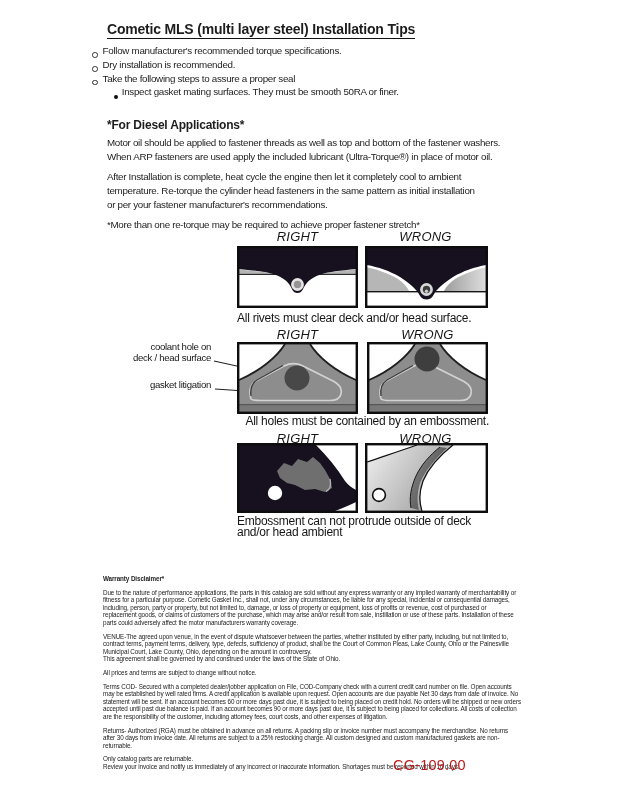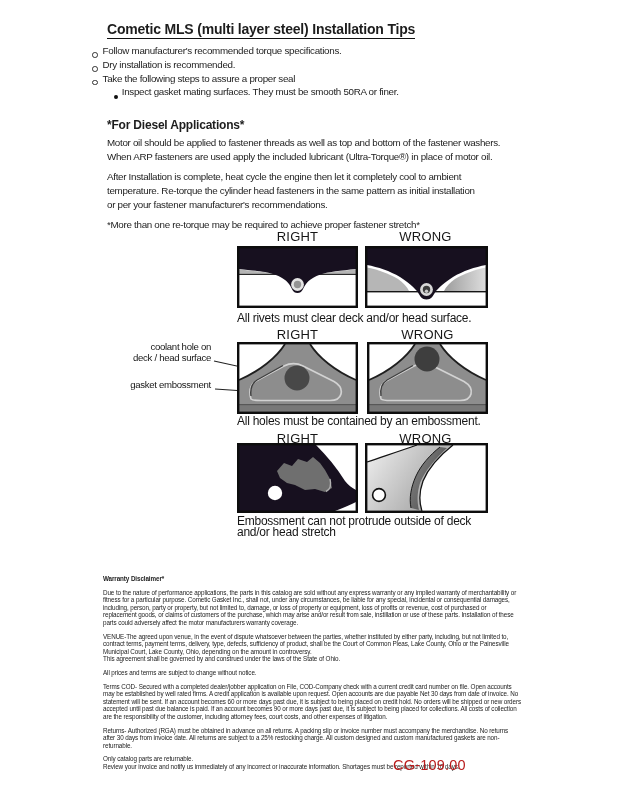--- a/index.html
+++ b/index.html
@@ -20,21 +20,21 @@
   .b1{display:inline-block;width:3.6px;height:3.6px;border:1px solid #333;border-radius:50%;margin-right:5px;flex:0 0 auto;}
   .sub{margin-left:22px;}
   .b2{display:inline-block;width:3.8px;height:3.8px;background:#111;border-radius:50%;margin-right:4px;flex:0 0 auto;}
   
   .diesel-heading{left:107px;top:118px;font-size:12px;font-weight:bold;letter-spacing:-0.2px;}
   .para{left:107px;width:430px;font-size:9.8px;letter-spacing:-0.3px;line-height:14px;white-space:pre-line;}
   .p1{top:136px;}
   .p2{top:170px;}
   .p3{top:218px;white-space:nowrap;}
   
-  .dlabel{font-size:13px;letter-spacing:0.2px;color:#161616;text-align:center;width:123px;}
+  .dlabel{font-size:13px;letter-spacing:0.2px;color:#161616;text-align:center;width:123px;font-style:italic;}
   .caption{font-size:12px;letter-spacing:-0.25px;color:#161616;}
   .ann{font-size:9.6px;letter-spacing:-0.3px;color:#161616;text-align:right;line-height:10.8px;}
   .dbox{position:absolute;}
   svg{display:block;}
   
   .legal{left:103px;top:575px;width:418px;font-size:6.3px;line-height:7.6px;letter-spacing:-0.1px;color:#222;}
   .legal .hd{font-weight:bold;margin-bottom:6px;}
   .legal .blk{margin-bottom:6px;}
   .legal .tight{margin-bottom:0;}
   
@@ -113,21 +113,21 @@
   <div class="abs caption" style="left:237px;top:311px;">All rivets must clear deck and/or head surface.</div>
 
   <div class="abs dlabel" style="left:236px;top:327px;">RIGHT</div>
   <div class="abs dlabel" style="left:366px;top:327px;">WRONG</div>
 
   <div class="abs ann" style="left:110px;top:342px;width:101px;">
     <div>coolant hole on</div>
     <div>deck / head surface</div>
   </div>
   <div class="abs ann" style="left:110px;top:380px;width:101px;">
-    <div>gasket embossment</div>
+    <div>gasket litigation</div>
   </div>
 
   <svg class="abs" style="left:115px;top:336px;" width="190" height="70" viewBox="0 0 190 70">
     <line x1="99" y1="25" x2="181" y2="43" stroke="#222" stroke-width="1.1"></line>
     <line x1="100" y1="53" x2="144" y2="56" stroke="#222" stroke-width="1.1"></line>
   </svg>
 
   <div class="dbox" style="left:237px;top:342px;">
     <svg width="121" height="72" viewBox="0 0 121 72">
       <rect x="0" y="0" width="121" height="72" fill="#8d8d8d"></rect>
@@ -153,21 +153,21 @@
       <path d="M48,2 C40,15 23,29 2,38" fill="none" stroke="#1f1f1f" stroke-width="1.8"></path>
       <path d="M119,2 H73 C81,15 98,29 119,38 Z" fill="#ffffff"></path>
       <path d="M73,2 C81,15 98,29 119,38" fill="none" stroke="#1f1f1f" stroke-width="1.8"></path>
       <path d="M14,57 C12,50 13,43 19,39 L47,24 C53,21 60,21 66,24 L97,39.5 C103,43 105,48 104,52 C103,56 99,58.5 93,58.5 L24,58.5 C18,58.5 15,58 14,57 Z" fill="none" stroke="#d2d2d2" stroke-width="1.7"></path>
       <path d="M14,54 C13,47 14,42 20,38 L46,23.5" fill="none" stroke="#3e3e3e" stroke-width="1.4"></path>
       <circle cx="60" cy="17" r="12.5" fill="#3e3e3e"></circle>
       <rect x="1.2" y="1.2" width="118.6" height="69.6" fill="none" stroke="#0d0d0d" stroke-width="2.4"></rect>
     </svg>
   </div>
 
-  <div class="abs caption" style="left:237px;top:414px;width:252px;text-align:left;">All holes must be contained by an embossment.</div>
+  <div class="abs caption" style="left:237px;top:414px;width:252px;text-align:right;">All holes must be contained by an embossment.</div>
 
   <div class="abs dlabel" style="left:236px;top:431px;">RIGHT</div>
   <div class="abs dlabel" style="left:364px;top:431px;">WRONG</div>
 
   <div class="dbox" style="left:237px;top:443px;">
     <svg width="121" height="70" viewBox="0 0 121 70">
       <rect x="0" y="0" width="121" height="70" fill="#17101f"></rect>
       <path d="M119,2 H79 C90,13 100,25 108,38 C111,42 115,45 119,47 Z" fill="#ffffff"></path>
       <path d="M119,59 C113,62 106,65 98,68 L119,68 Z" fill="#ffffff"></path>
       <polygon points="40,28 47,20 55,23 61,16 70,19 76,14 83,20 88,27 93,36 95,45 88,49 78,46 68,47 58,42 50,40 43,35" fill="#6f6f6f"></polygon>
@@ -195,21 +195,21 @@
       <path d="M88,2 C74,13 63,26 58,38 C54,49 54,59 57,68" fill="none" stroke="#141414" stroke-width="1.3"></path>
       <path d="M82,5 C70,16 60,28 55,40 C52,50 52,59 54,67 L46,65 C44,55 46,44 51,33 C56,22 65,12 75,4 Z" fill="url(#g4)"></path>
       <path d="M75,4 C65,12 56,22 51,33 C46,44 44,55 46,65" fill="none" stroke="#1a1a1a" stroke-width="1"></path>
       <circle cx="14" cy="52" r="6.4" fill="#ffffff" stroke="#111" stroke-width="1.6"></circle>
       <rect x="1.2" y="1.2" width="120.6" height="67.6" fill="none" stroke="#0d0d0d" stroke-width="2.4"></rect>
     </svg>
   </div>
 
   <div class="abs caption" style="left:237px;top:516px;line-height:11.4px;">
     <div>Embossment can not protrude outside of deck</div>
-    <div>and/or head stretch</div>
+    <div>and/or head ambient</div>
   </div>
 
   <div class="abs legal">
     <div class="hd">Warranty Disclaimer*</div>
     <div class="blk">Due to the nature of performance applications, the parts in this catalog are sold without any express warranty or any implied warranty of merchantability or fitness for a particular purpose.  Cometic Gasket Inc., shall not, under any circumstances, be liable for any special, incidental or consequential damages, including, person, party or property, but not limited to, damage, or loss of property or equipment, loss of profits or revenue, cost of purchased or replacement goods, or claims of customers of the purchase, which may arise and/or result from sale, instillation or use of these parts.  Installation of these parts could adversely affect the motor manufacturers warranty coverage.</div>
     <div class="blk tight">VENUE-The agreed upon venue, in the event of dispute whatsoever between the parties, whether instituted by either party, including, but not limited to, contract terms, payment terms, delivery, type, defects, sufficiency of product, shall be the Court of Common Pleas, Lake County, Ohio or the Painesville Municipal Court, Lake County, Ohio, depending on the amount in controversy.</div>
     <div class="blk">This agreement shall be governed by and construed under the laws of the State of Ohio.</div>
     <div class="blk">All prices and terms are subject to change without notice.</div>
     <div class="blk">Terms COD- Secured with a completed dealer/jobber application on File, COD-Company check with a current credit card number on file.  Open accounts may be established by well rated firms.  A credit application is available upon request.  Open accounts are due payable Net 30 days from date of invoice.  No statement will be sent.  If an account becomes 60 or more days past due, it is subject to being placed on credit hold.  No orders will be shipped or new orders accepted until past due balance is paid.  If an account becomes 90 or more days past due, it is subject to being placed for collections.  All costs of collection are the responsibility of the customer, including attorney fees, court costs, and other expenses of litigation.</div>
     <div class="blk">Returns- Authorized (RGA) must be obtained in advance on all returns.  A packing slip or invoice number must accompany the merchandise.  No returns after 30 days from invoice date.  All returns are subject to a 25% restocking charge.  All custom designed and custom manufactured gaskets are non-returnable.</div>

